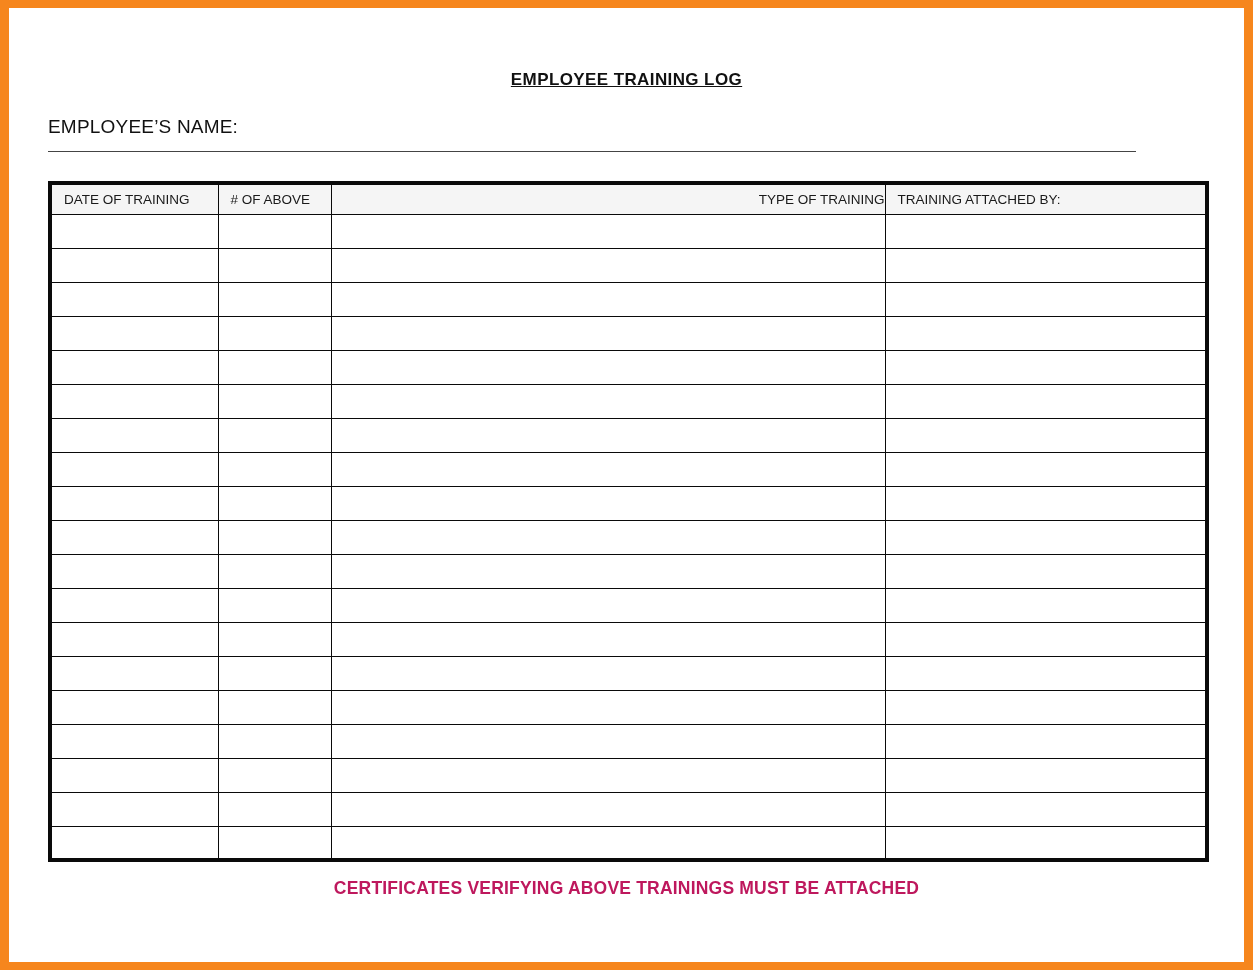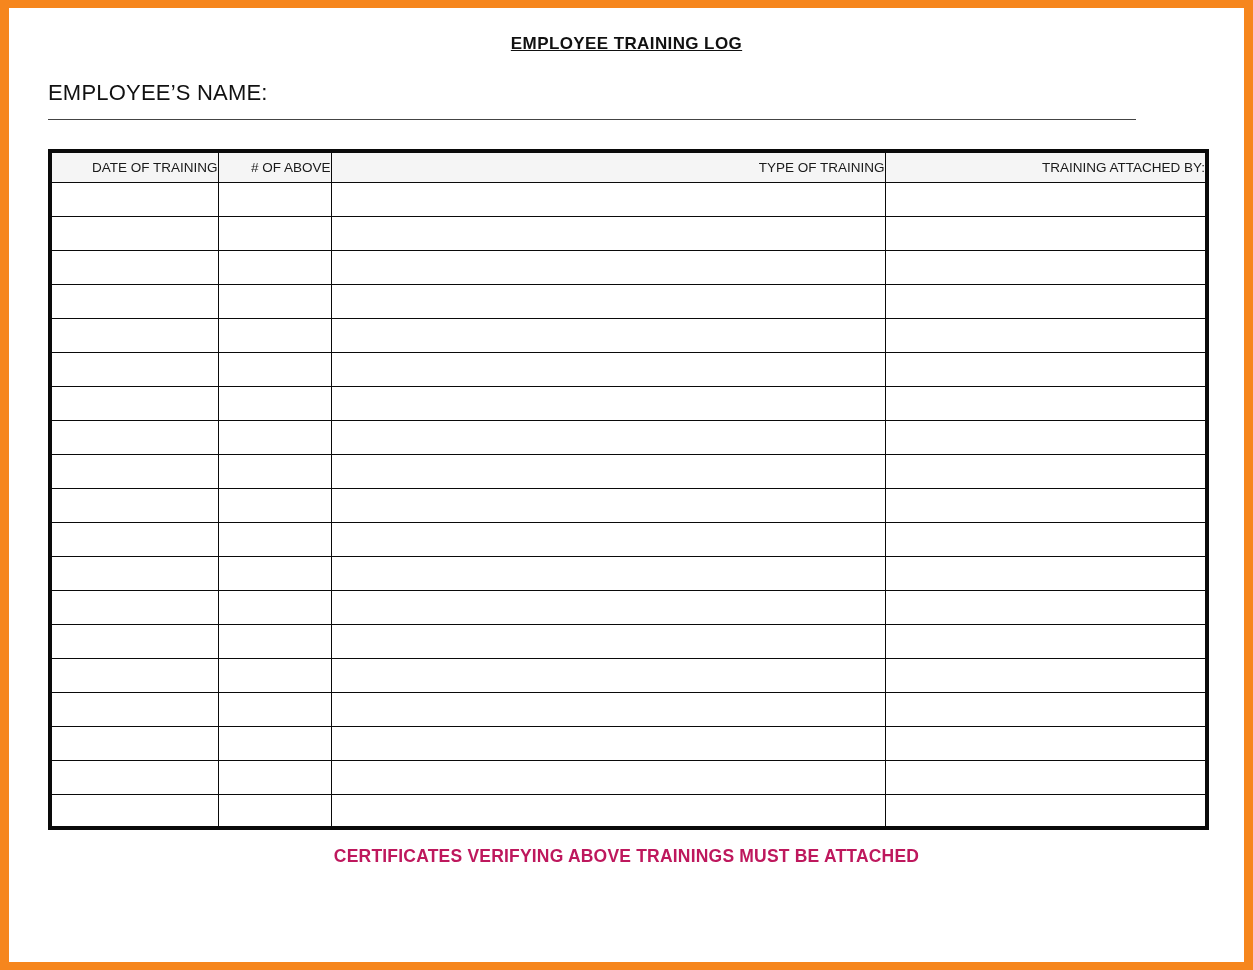--- a/index.html
+++ b/index.html
@@ -15,30 +15,30 @@
     position: absolute;
     left: 9px;
     top: 8px;
     width: 1235px;
     height: 954px;
     background: #ffffff;
     color: #111;
   }
   .title {
     text-align: center;
-    margin-top: 26px;
+    margin-top: 62px;
     font-size: 17px;
     font-weight: bold;
     text-decoration: underline;
     letter-spacing: 0.4px;
     color: #111;
   }
   .name-row {
     margin: 26px 0 0 39px;
-    font-size: 22px;
+    font-size: 19px;
     letter-spacing: 0.2px;
     color: #111;
   }
   .name-line {
     margin-left: 39px;
     width: 1088px;
     height: 14px;
     border-bottom: 1px solid #444;
   }
   table.grid {
@@ -51,21 +51,21 @@
   table.grid th, table.grid td {
     border: 1.5px solid #0a0a0a;
   }
   table.grid th {
     height: 31px;
     background: #f5f5f5;
     font-size: 13.5px;
     font-weight: normal;
     color: #1a1a1a;
     padding: 0 0 0 12px;
-    text-align: right;
+    text-align: left;
     white-space: nowrap;
     overflow: hidden;
   }
   table.grid th.center { text-align: right; padding: 0; }
   table.grid td { height: 34px; background: #ffffff; }
   col.c-date  { width: 168px; }
   col.c-hours { width: 113px; }
   col.c-type  { width: 554px; }
   col.c-by    { width: 322px; }
   .cert-note {

